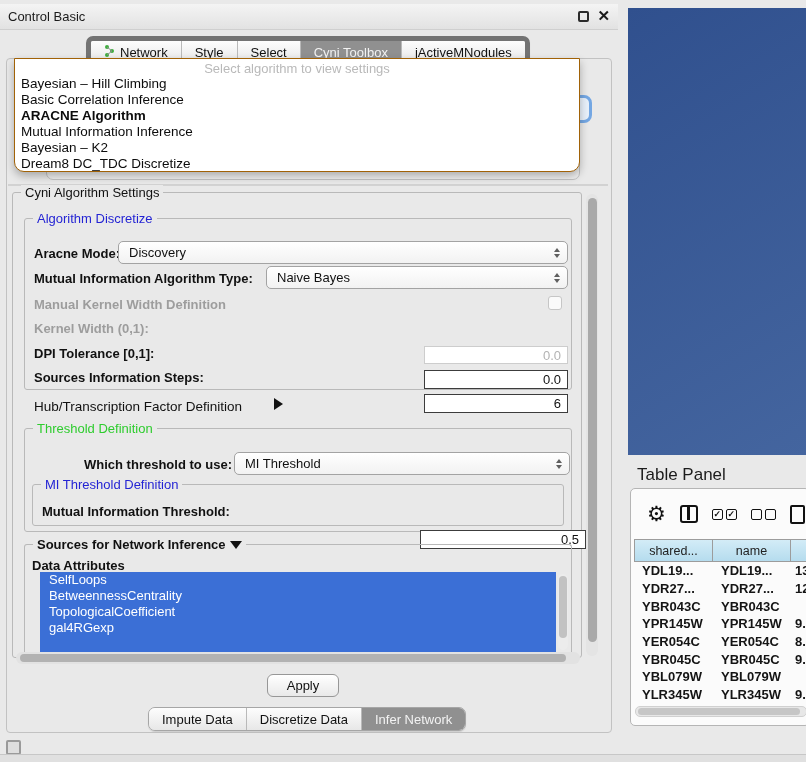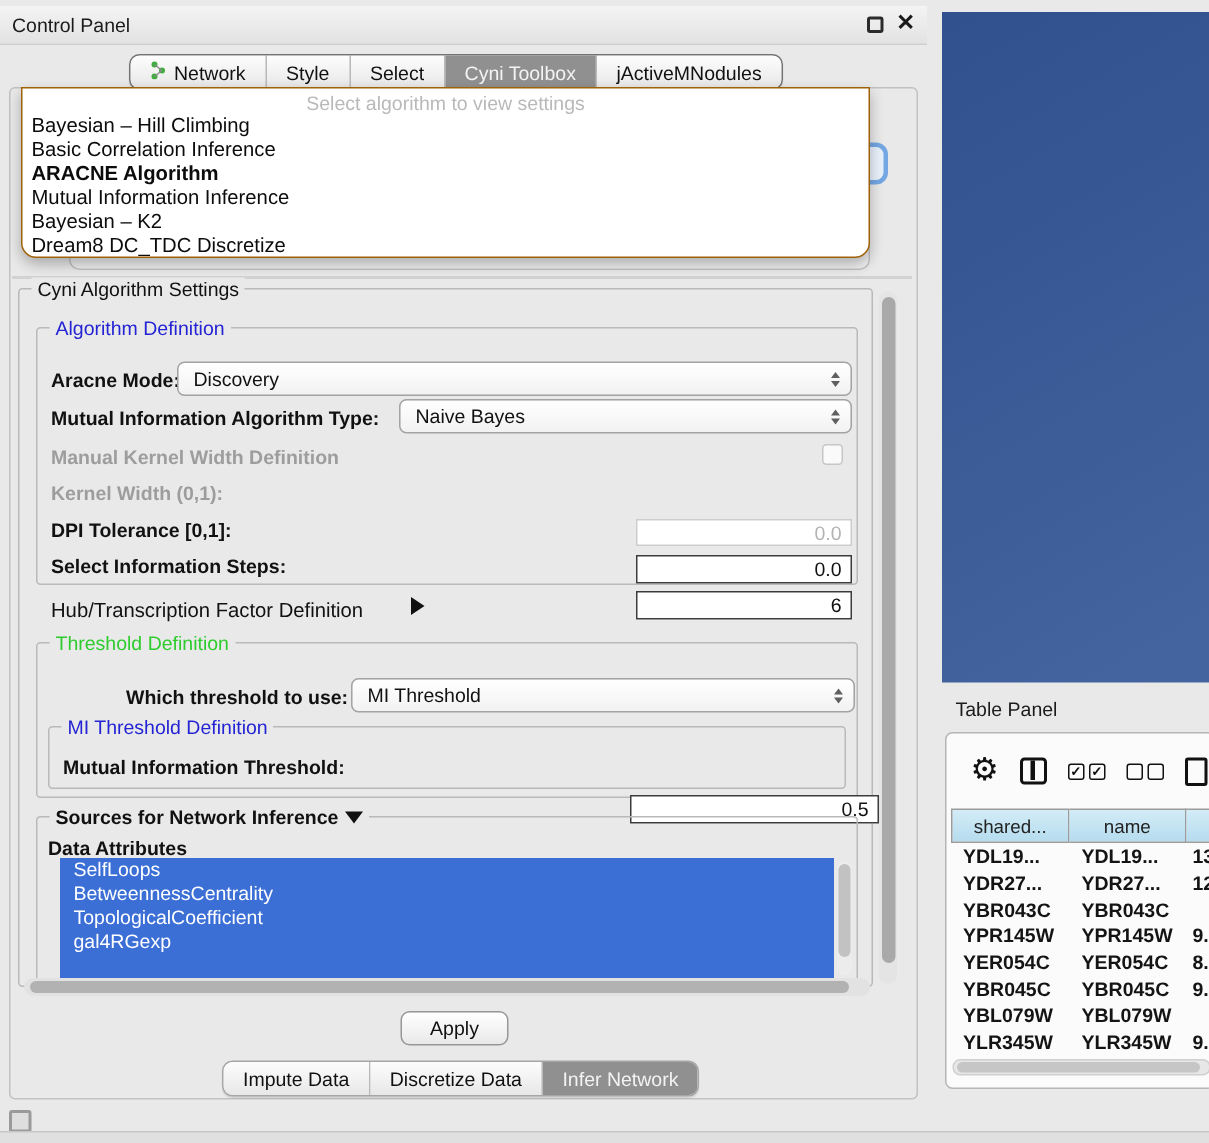--- a/index.html
+++ b/index.html
@@ -10,21 +10,21 @@
   .cp-titlebar { position:absolute; left:0; top:4; top:4px; width:618px; height:26px;
     background:linear-gradient(#f4f4f4,#e2e2e2); border-bottom:1px solid #cfcfcf;
     display:flex; align-items:center; }
   .cp-title { font-size:13px; color:#1a1a1a; padding-left:8px; }
   .cp-icons { position:absolute; right:8px; top:6px; display:flex; gap:8px; align-items:center; }
   .float-ic { width:11px; height:11px; border:2px solid #2b2b2b; border-radius:2px; }
   .close-ic { font-size:15px; font-weight:bold; color:#1a1a1a; line-height:12px; }
 
   
   .top-tabs { position:absolute; left:86px; top:36px; display:flex; border-radius:7px;
-    overflow:hidden; border:1px solid #737373; box-shadow:0 1px 1px rgba(0,0,0,.12); }
+    overflow:hidden; border:5px solid #737373; box-shadow:0 1px 1px rgba(0,0,0,.12); }
   .tab { height:22px; display:flex; align-items:center; gap:5px; padding:0 13px;
     background:linear-gradient(#fdfdfd,#e7e7e7); border-right:1px solid #b9b9b9;
     font-size:13px; color:#111; }
   .tab:last-child { border-right:none; }
   .tab.selected { background:#909090; color:#f3f3f3; }
 
   
   .main-panel { position:absolute; left:6px; top:58px; width:606px; height:675px;
     border:1px solid #c2c2c2; border-radius:4px; background:#e9e9e9; }
 
@@ -101,21 +101,21 @@
   .corner-ic { position:absolute; left:6px; top:740px; width:15px; height:15px;
     border:2px solid #9a9a9a; border-radius:2px; background:#dedede; }
   .bottom-strip { position:absolute; left:0; top:754px; width:806px; height:8px;
     background:#e0e0e0; border-top:1px solid #c7c7c7; }
 
   
   .net-frame { position:absolute; left:628px; top:8px; width:178px; height:447px;
     background:linear-gradient(150deg,#30508e,#44659f); }
 
   
-  .tp-label { position:absolute; left:637px; top:465px; font-size:13px; color:#1c1c1c; }
+  .tp-label { position:absolute; left:637px; top:465px; font-size:17px; color:#1c1c1c; }
   .tp-panel { position:absolute; left:630px; top:488px; width:180px; height:238px;
     background:#fbfbfb; border:1px solid #b5b5b5; border-radius:5px; overflow:hidden; }
   .tp-toolbar { position:absolute; left:0; top:0; width:180px; height:50px;
     display:flex; align-items:center; gap:14px; padding-left:16px; }
   .gear { font-size:21px; color:#111; line-height:20px; }
   .cols-ic { width:18px; height:18px; border:2.5px solid #111; border-radius:3px; position:relative; }
   .cols-ic::after { content:""; position:absolute; left:5.5px; top:0; width:2.5px; height:13px; background:#111; }
   .chk-pair { display:flex; gap:3px; }
   .chk { width:11px; height:11px; border:1.6px solid #111; border-radius:2px; font-size:9px;
     line-height:9px; text-align:center; color:#111; font-weight:bold; }
@@ -135,21 +135,21 @@
     background:#c6c6c6; border-radius:4px; }
 
   .net-tab-icon { display:inline-block; }
 </style>
 </head>
 <body>
 
 <div class="screen">
 
   <div class="cp-titlebar">
-    <span class="cp-title">Control Panel</span>
+    <span class="cp-title">Control Basic</span>
     <span class="cp-icons">
       <span class="float-ic"></span>
       <span class="close-ic">✕</span>
     </span>
   </div>
 
   <div class="top-tabs">
     <div class="tab">
       <span class="net-tab-icon">
         <svg width="11" height="13">
@@ -190,21 +190,21 @@
     <div class="item">Mutual Information Inference</div>
     <div class="item">Bayesian – K2</div>
     <div class="item">Dream8 DC_TDC Discretize</div>
   </div>
 
   <div class="group" style="left:12px; top:192px; width:570px; height:466px;">
     <span class="legend">Cyni Algorithm Settings</span>
   </div>
 
   <div class="group" style="left:24px; top:218px; width:548px; height:172px;">
-    <span class="legend blue">Algorithm Definition</span>
+    <span class="legend blue">Algorithm Discretize</span>
   </div>
   <span class="lbl" style="left:34px; top:246px;">Aracne Mode:</span>
   <div class="combo" style="left:118px; top:241px; width:450px;">
     <span>Discovery</span>
     <span class="arrows">
         <span class="tri-up"></span>
         <span class="tri-dn"></span>
       </span>
   </div>
   <span class="lbl" style="left:34px; top:271px;">Mutual Information Algorithm Type:</span>
@@ -218,21 +218,21 @@
   <span class="lbl disabled" style="left:34px; top:297px;">Manual Kernel Width Definition</span>
   <span class="checkbox" style="left:548px; top:296px;"></span>
   <span class="lbl disabled" style="left:34px; top:321px;">Kernel Width (0,1):</span>
   <div class="field disabled" style="left:424px; top:316px; width:144px; height:18px;">
     <span>0.0</span>
   </div>
   <span class="lbl" style="left:34px; top:346px;">DPI Tolerance [0,1]:</span>
   <div class="field" style="left:424px; top:340px; width:144px; height:19px;">
     <span>0.0</span>
   </div>
-  <span class="lbl" style="left:34px; top:370px;">Select Information Steps:</span>
+  <span class="lbl" style="left:34px; top:370px;">Sources Information Steps:</span>
   <div class="field" style="left:424px; top:364px; width:144px; height:19px;">
     <span>6</span>
   </div>
 
   <span class="lbl plain" style="left:34px; top:399px; font-size:13.5px;">Hub/Transcription Factor Definition</span>
   <span class="tri-right" style="position:absolute; left:274px; top:398px;"></span>
 
   <div class="group" style="left:24px; top:428px; width:548px; height:104px;">
     <span class="legend green">Threshold Definition</span>
   </div>

